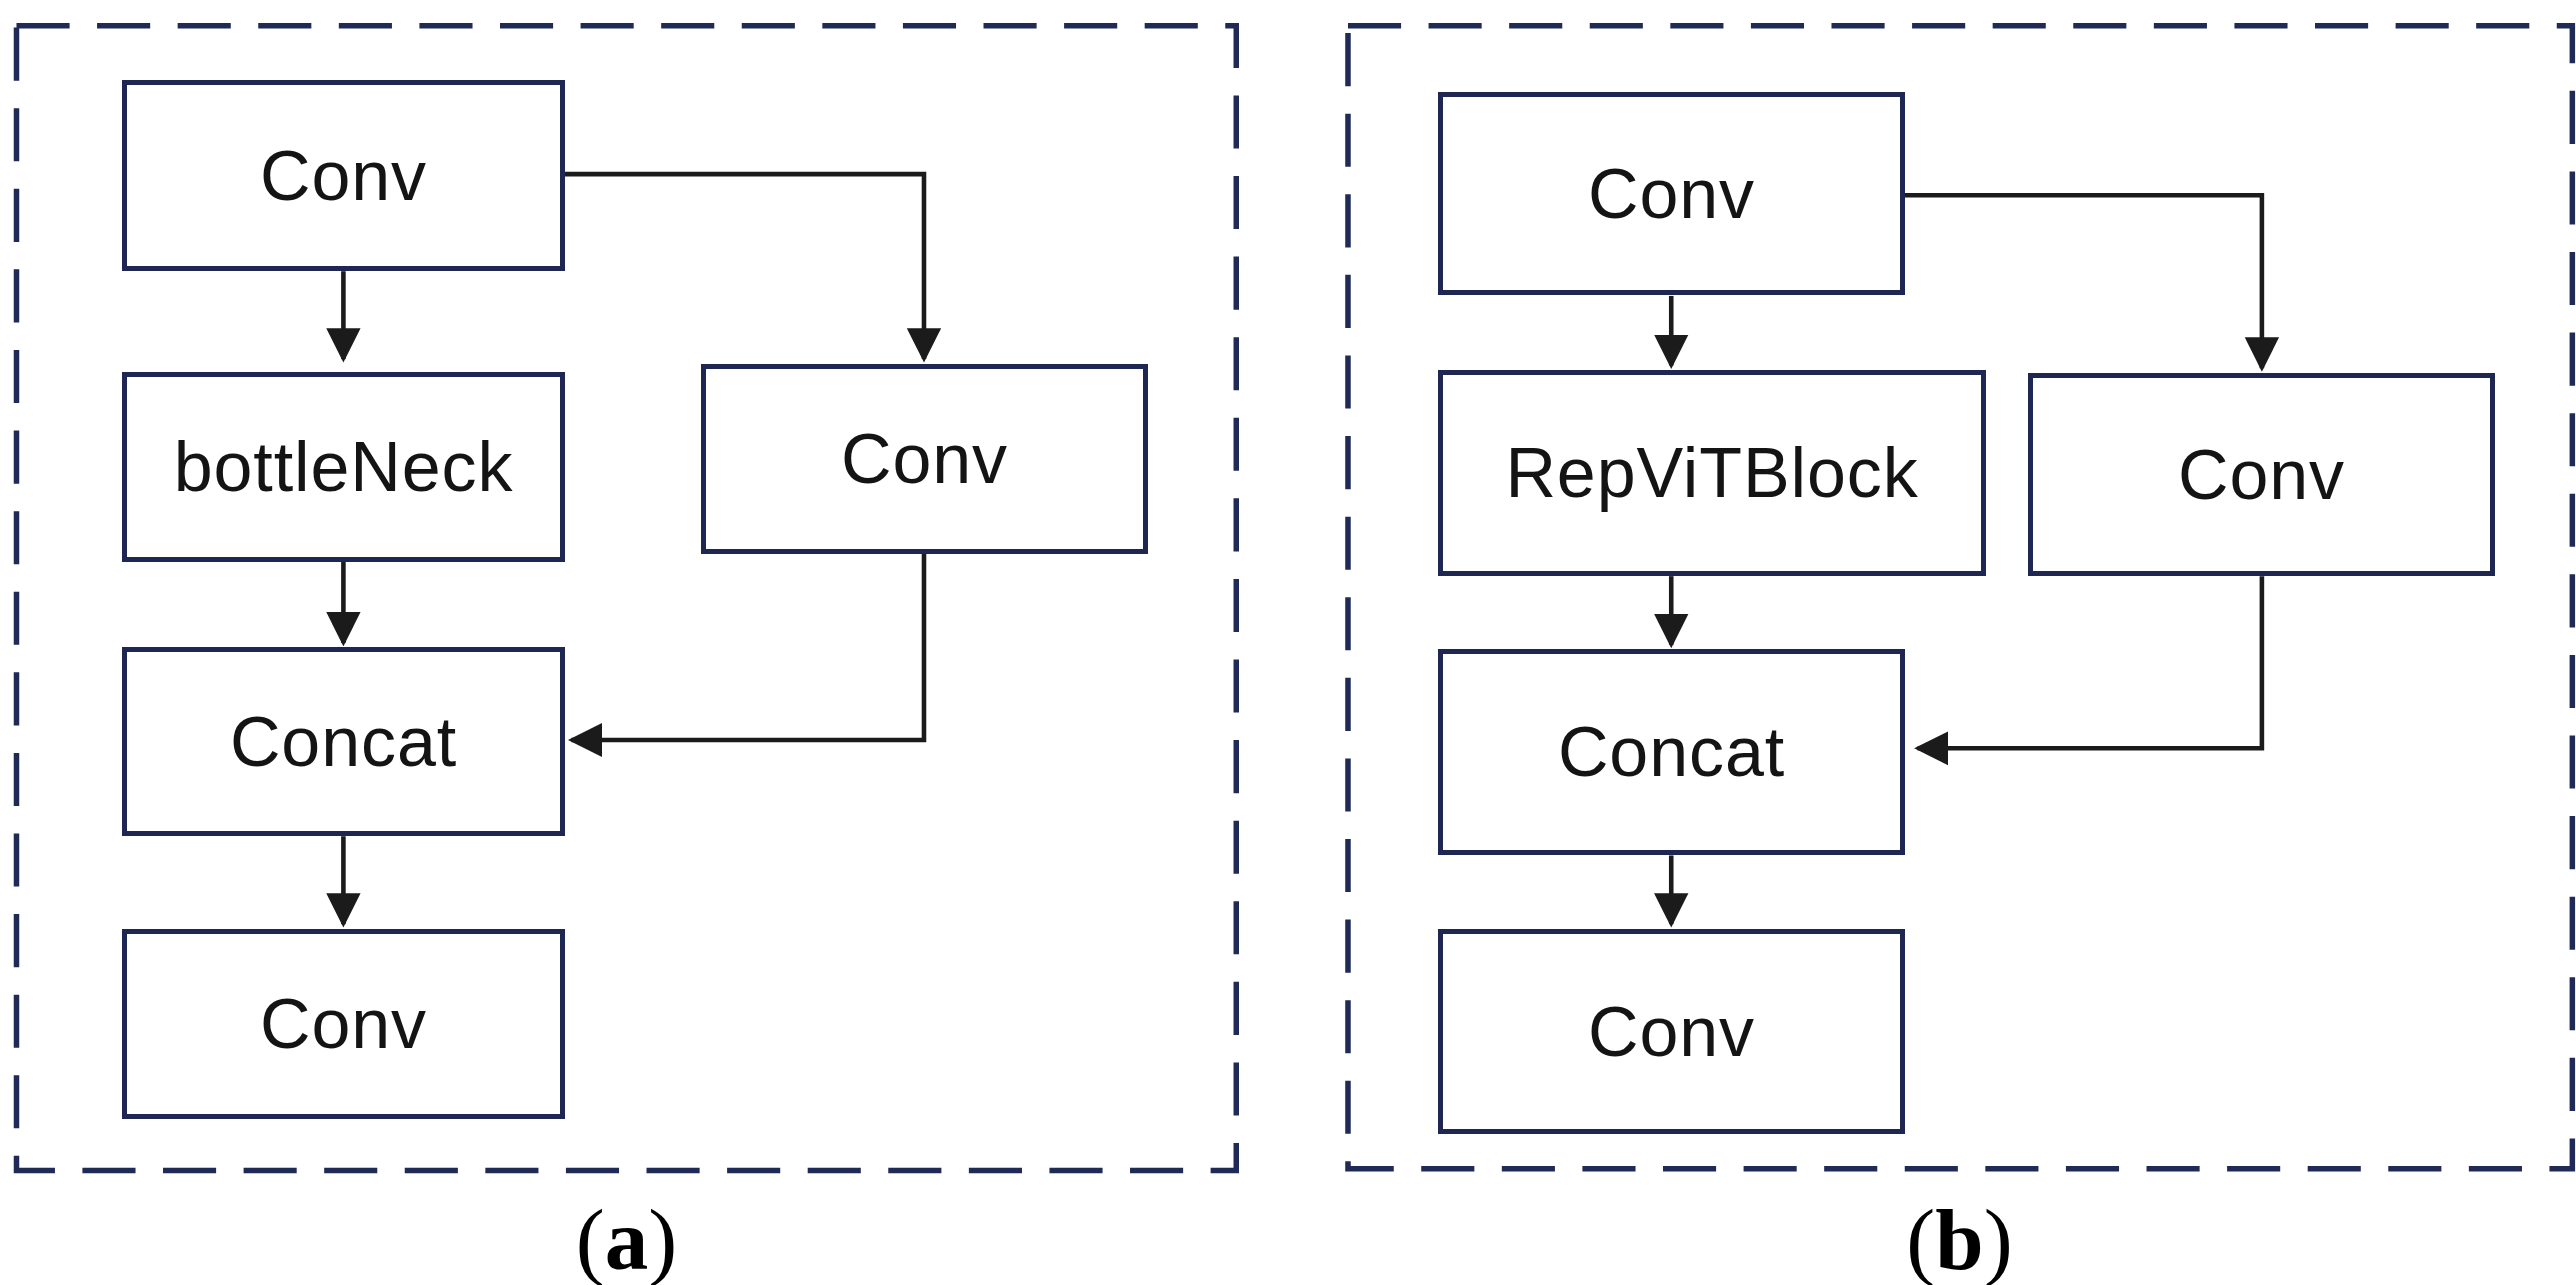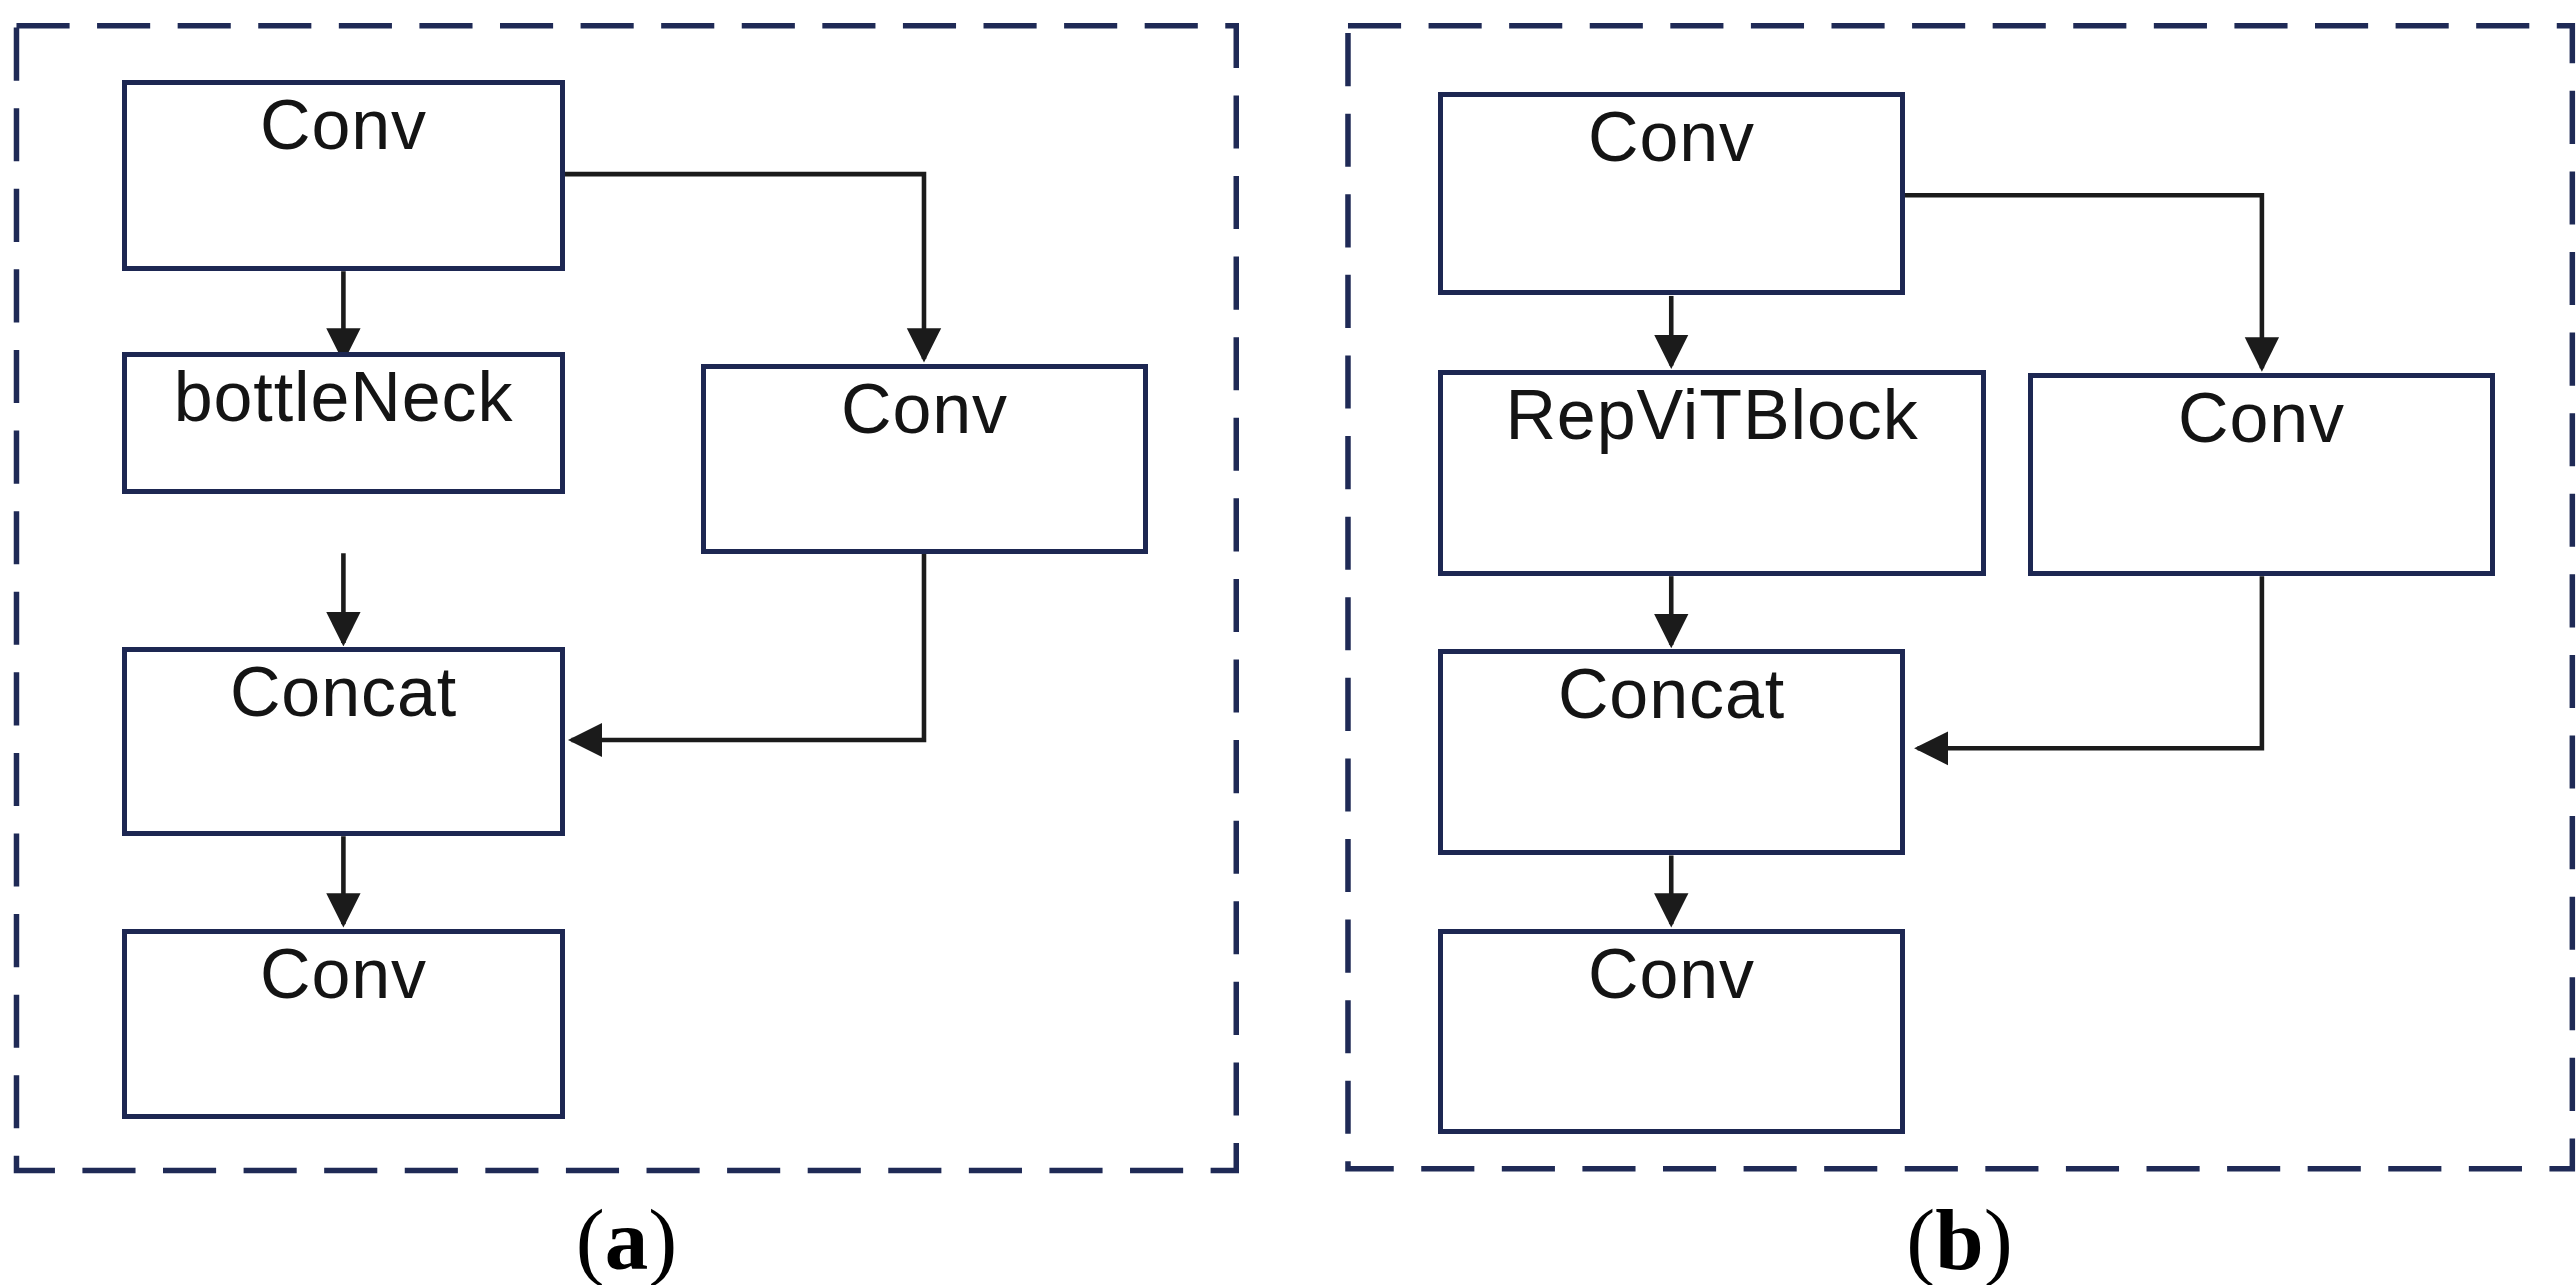--- a/index.html
+++ b/index.html
@@ -30,21 +30,21 @@
   .connector{
     fill:none;
     stroke:var(--line);
     stroke-width:5;
   }
   .node{
     position:absolute;
     box-sizing:border-box;
     background:#ffffff;
     border:5.5px solid var(--node-border);
-    display:flex;align-items:flex-start;justify-content:center;
+    display:flex;align-items:center;justify-content:center;
     font-size:70px;
     letter-spacing:0.9px;
     color:var(--text);
   }
   .caption{
     position:absolute;
     width:275px;
     text-align:center;
     font-family:"Liberation Serif","DejaVu Serif",serif;
     font-size:87px;
@@ -77,21 +77,21 @@
     <line class="connector" x1="1825" y1="323" x2="1825" y2="399" marker-end="url(#ah)"></line>
     <line class="connector" x1="1825" y1="629" x2="1825" y2="704" marker-end="url(#ah)"></line>
     <line class="connector" x1="1825" y1="934" x2="1825" y2="1009" marker-end="url(#ah)"></line>
     <polyline class="connector" points="2080,213 2470,213 2470,402" marker-end="url(#ah)"></polyline>
     <polyline class="connector" points="2470,629 2470,817 2094,817" marker-end="url(#ah)"></polyline>
   </svg>
 
   <div class="node" style="left:122px;top:80px;width:443px;height:191px">
     <span>Conv</span>
   </div>
-  <div class="node" style="left:122px;top:352px;width:443px;height:142px">
+  <div class="node" style="left:122px;top:372px;width:443px;height:190px">
     <span>bottleNeck</span>
   </div>
   <div class="node" style="left:122px;top:647px;width:443px;height:189px">
     <span>Concat</span>
   </div>
   <div class="node" style="left:122px;top:929px;width:443px;height:190px">
     <span>Conv</span>
   </div>
   <div class="node" style="left:701px;top:364px;width:447px;height:190px">
     <span>Conv</span>

